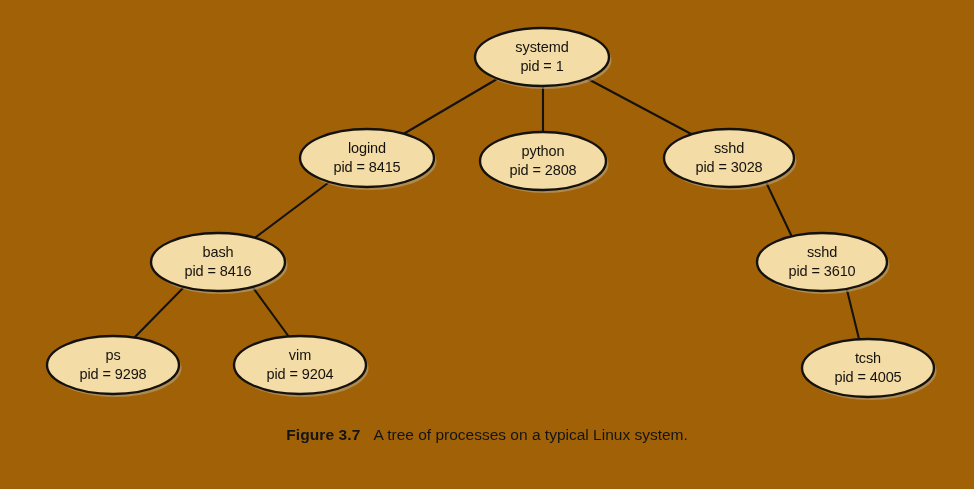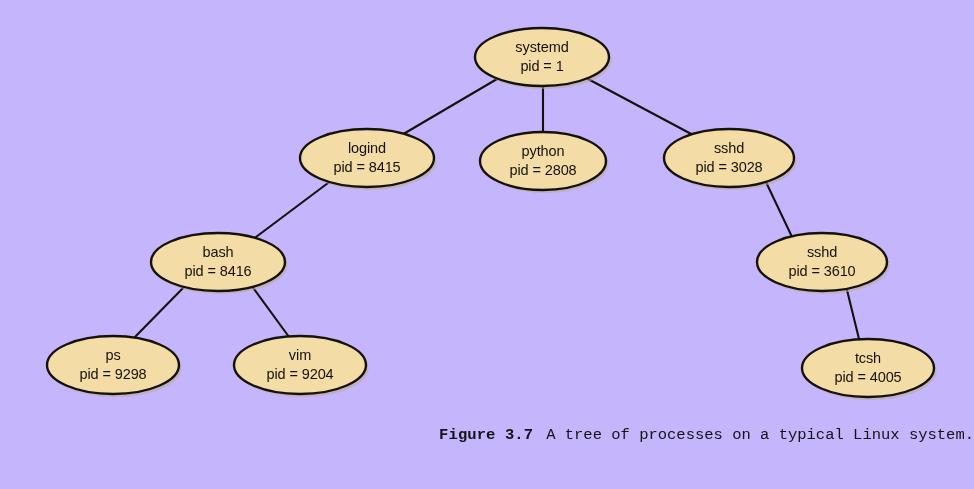--- a/index.html
+++ b/index.html
@@ -13,21 +13,21 @@
     font-family: "Liberation Sans", sans-serif;
     color: #1a1a1a;
     overflow: hidden;
     position: relative;
   }
 
   #figure-root {
     position: relative;
     width: 974px;
     height: 489px;
-    background: #c4b5fd;
+    background: #a16207;
   }
 
   
   #tree-canvas {
     position: absolute;
     left: 0;
     top: 0;
     width: 974px;
     height: 420px;
     display: block;
@@ -67,22 +67,22 @@
     font-size: 14.5px;
     letter-spacing: -0.1px;
   }
 
   
   #figure-caption {
     position: absolute;
     left: 0;
     top: 424px;
     width: 974px;
-    text-align: right;
-    font-family: Liberation Mono, monospace;
+    text-align: center;
+    font-family: Liberation Sans, sans-serif;
     font-size: 15.5px;
     color: #141414;
     line-height: 22px;
     white-space: nowrap;
   }
   #figure-caption .caption-figno {
     font-weight: bold;
     letter-spacing: 0.1px;
   }
   #figure-caption .caption-gap {

